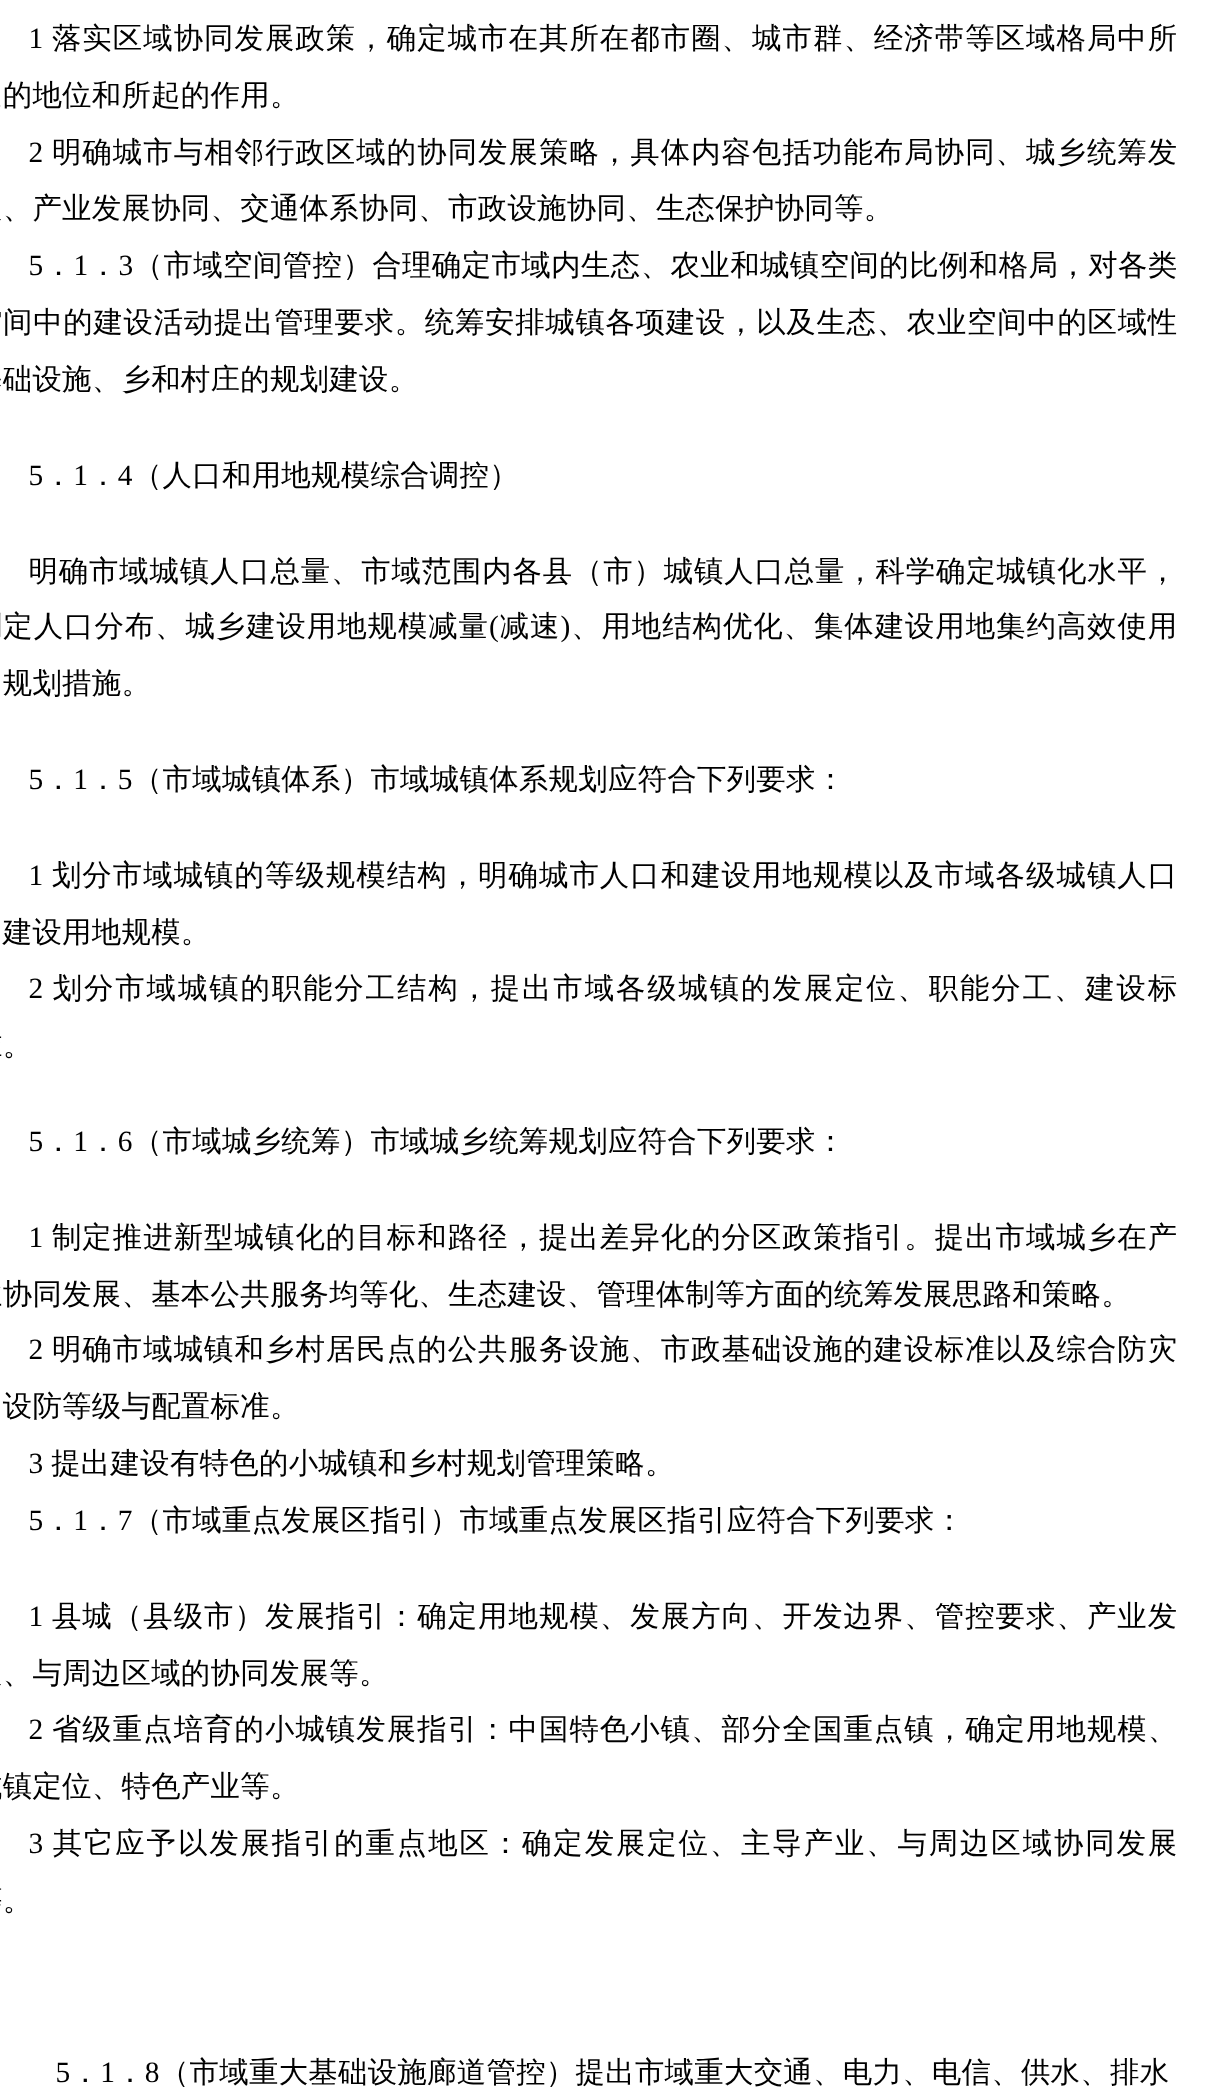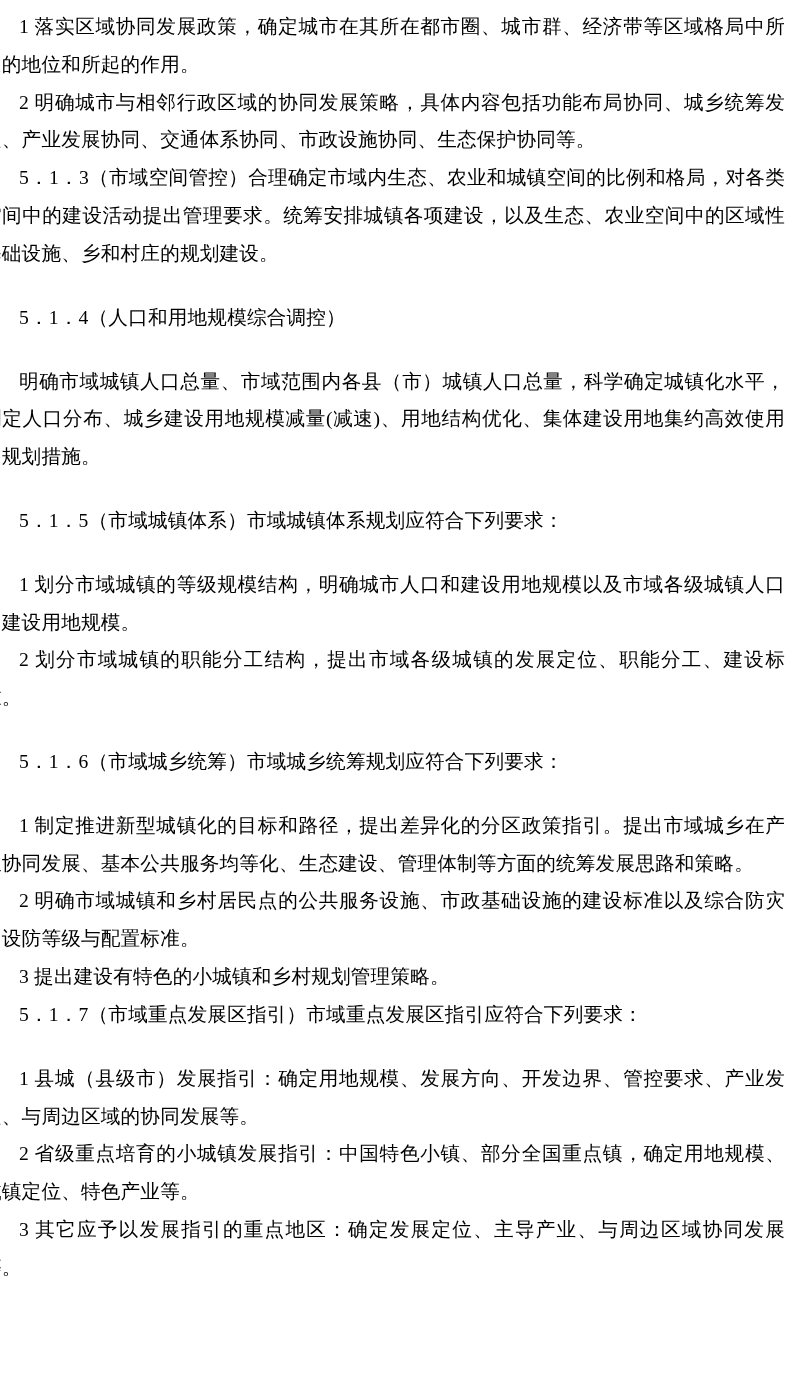--- a/index.html
+++ b/index.html
@@ -69,13 +69,16 @@
     <p class="para spacer-before">1 制定推进新型城镇化的目标和路径，提出差异化的分区政策指引。提出市域城乡在产业协同发展、基本公共服务均等化、生态建设、管理体制等方面的统筹发展思路和策略。</p>
     <p class="para">2 明确市域城镇和乡村居民点的公共服务设施、市政基础设施的建设标准以及综合防灾的设防等级与配置标准。</p>
     <p class="para">3 提出建设有特色的小城镇和乡村规划管理策略。</p>
     <p class="para">5．1．7（市域重点发展区指引）市域重点发展区指引应符合下列要求：</p>
     <p class="para spacer-before">1 县城（县级市）发展指引：确定用地规模、发展方向、开发边界、管控要求、产业发展、与周边区域的协同发展等。</p>
     <p class="para">2 省级重点培育的小城镇发展指引：中国特色小镇、部分全国重点镇，确定用地规模、城镇定位、特色产业等。</p>
     <p class="para">3 其它应予以发展指引的重点地区：确定发展定位、主导产业、与周边区域协同发展等。</p>
 
   </div>
 
+  <div class="clip-bottom doc-body">
+    <p class="para">5．1．8（市域重大基础设施廊道管控）提出市域重大交通、电力、电信、供水、排水</p>
+  </div>
 </div>
 
 </body></html>

